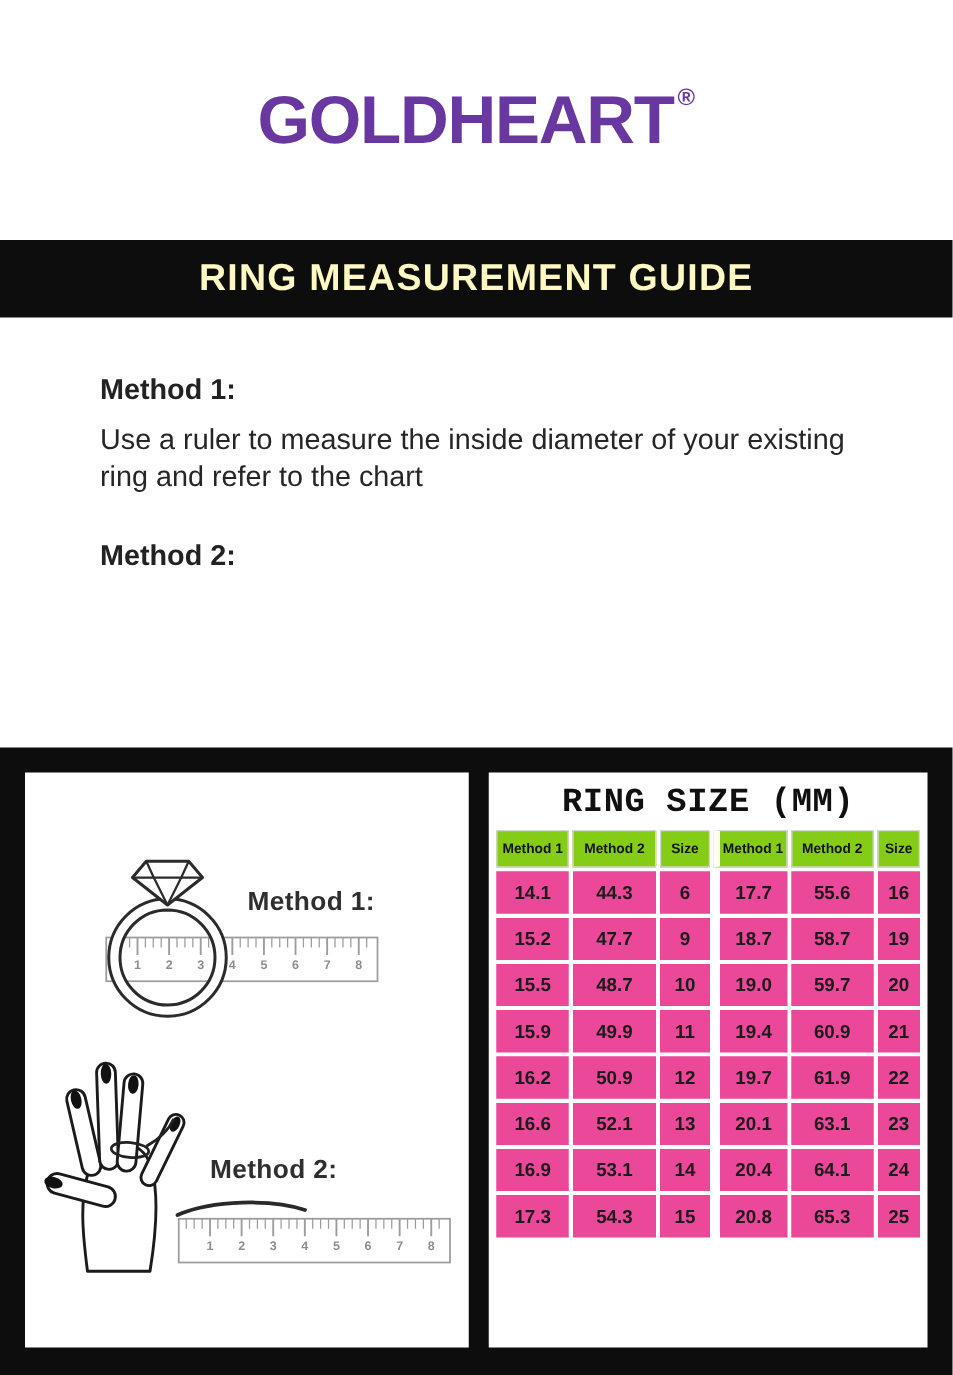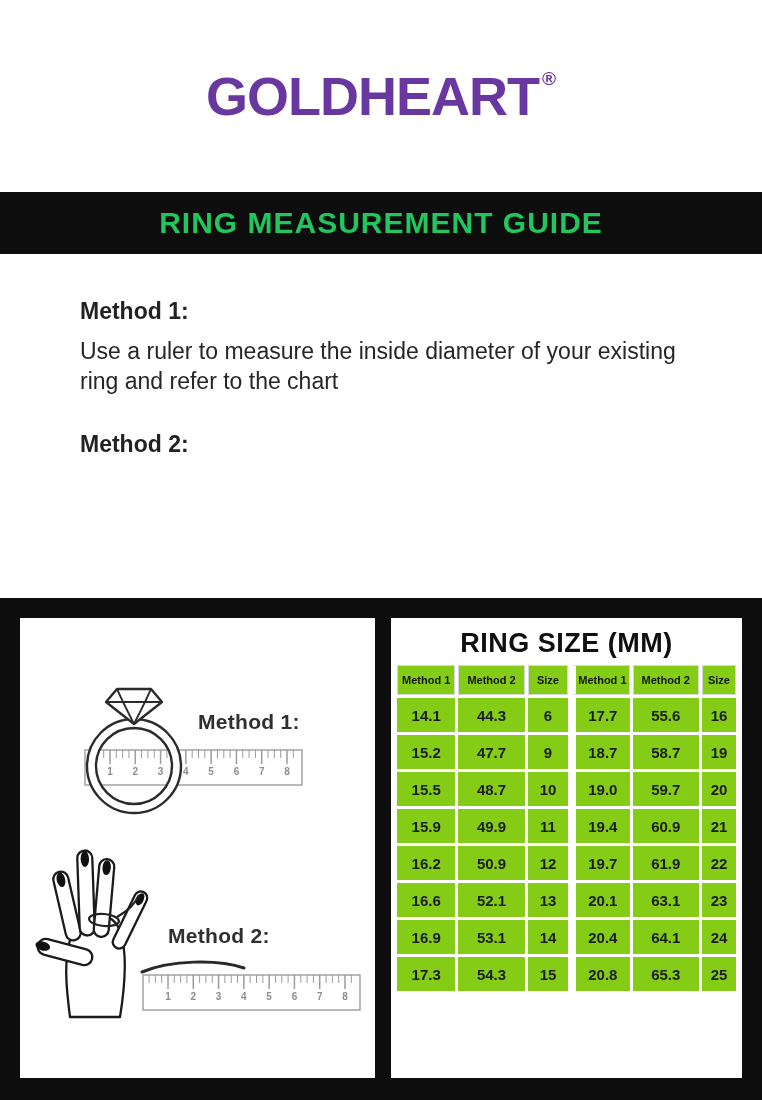--- a/index.html
+++ b/index.html
@@ -11,45 +11,45 @@
   }
   .page{position:relative;width:762px;height:1100px;background:#fff;}
 
   
   .logo-row{height:192px;display:flex;align-items:center;justify-content:center;}
   .logo{margin:0;font-size:54px;font-weight:800;letter-spacing:-1px;color:var(--purple);line-height:1;}
   .logo .reg{font-size:19px;font-weight:700;vertical-align:30px;margin-left:3px;letter-spacing:0;}
 
   
   .banner{height:62px;background:#0d0d0d;display:flex;align-items:center;justify-content:center;}
-  .banner h2{margin:10px;color:#22c55e;font-size:30px;font-weight:700;letter-spacing:1px;}
+  .banner h2{margin:10px;color:#fef9c3;font-size:30px;font-weight:700;letter-spacing:1px;}
 
   
   .instructions{padding:44px 60px 0 80px;}
   .method h3{margin:0 0 12px;font-size:23px;font-weight:700;color:#222;}
   .method p{margin:0;font-size:23px;line-height:1.3;max-width:610px;color:#262626;}
   .method + .method{margin-top:34px;}
 
   
   .dark{position:absolute;left:0;right:0;top:598px;bottom:0;background:#0d0d0d;
         display:flex;gap:16px;padding:20px 0 22px 20px;}
   .panel{background:#fff;}
   .illus{width:355px;height:460px;position:relative;}
   .illus svg{position:absolute;left:0;top:0;}
   .illus-label{position:absolute;font-weight:800;font-size:21px;color:#2f2f2f;letter-spacing:0.3px;}
   .l1{left:178px;top:92px;}
   .l2{left:148px;top:306px;}
 
   
   .tablep{width:351px;height:460px;padding:0 3px;}
-  .chart-title{margin:10px 0 3px;text-align:center;font-size:27px;font-weight:800;color:#101010;letter-spacing:0.5px;}
+  .chart-title{margin:10px 0 3px;text-align:center;font-size:27px;font-weight:800;color:#101010;letter-spacing:0.5px;font-family:Liberation Mono, monospace;}
   table{width:100%;border-collapse:separate;border-spacing:3px;table-layout:fixed;}
   col.c1,col.c4{width:18%;} col.c2,col.c5{width:20.5%;} col.c3{width:12.5%;} col.c6{width:10.5%;}
   th{background:#84cc16;border:1px solid #d6d6d6;font-size:11px;font-weight:700;color:#141414;height:30px;padding:0;}
-  td{background:#84cc16;background-clip:padding-box;font-size:15px;font-weight:600;text-align:center;color:#1c1c1c;height:34px;padding:0;}
+  td{background:#ec4899;background-clip:padding-box;font-size:15px;font-weight:600;text-align:center;color:#1c1c1c;height:34px;padding:0;}
   th.gap-left,td.gap-left{border-left:5px solid transparent;}
   th.gap-left{border-left:5px solid #fff;border-top:1px solid #d6d6d6;border-right:1px solid #d6d6d6;border-bottom:1px solid #d6d6d6;}
 </style>
 </head>
 <body style="--purple: #6937A0;">
 
 <div class="page">
 
   <header class="logo-row">
     <h1 class="logo"><span>GOLDHEART</span><span class="reg">®</span></h1>

